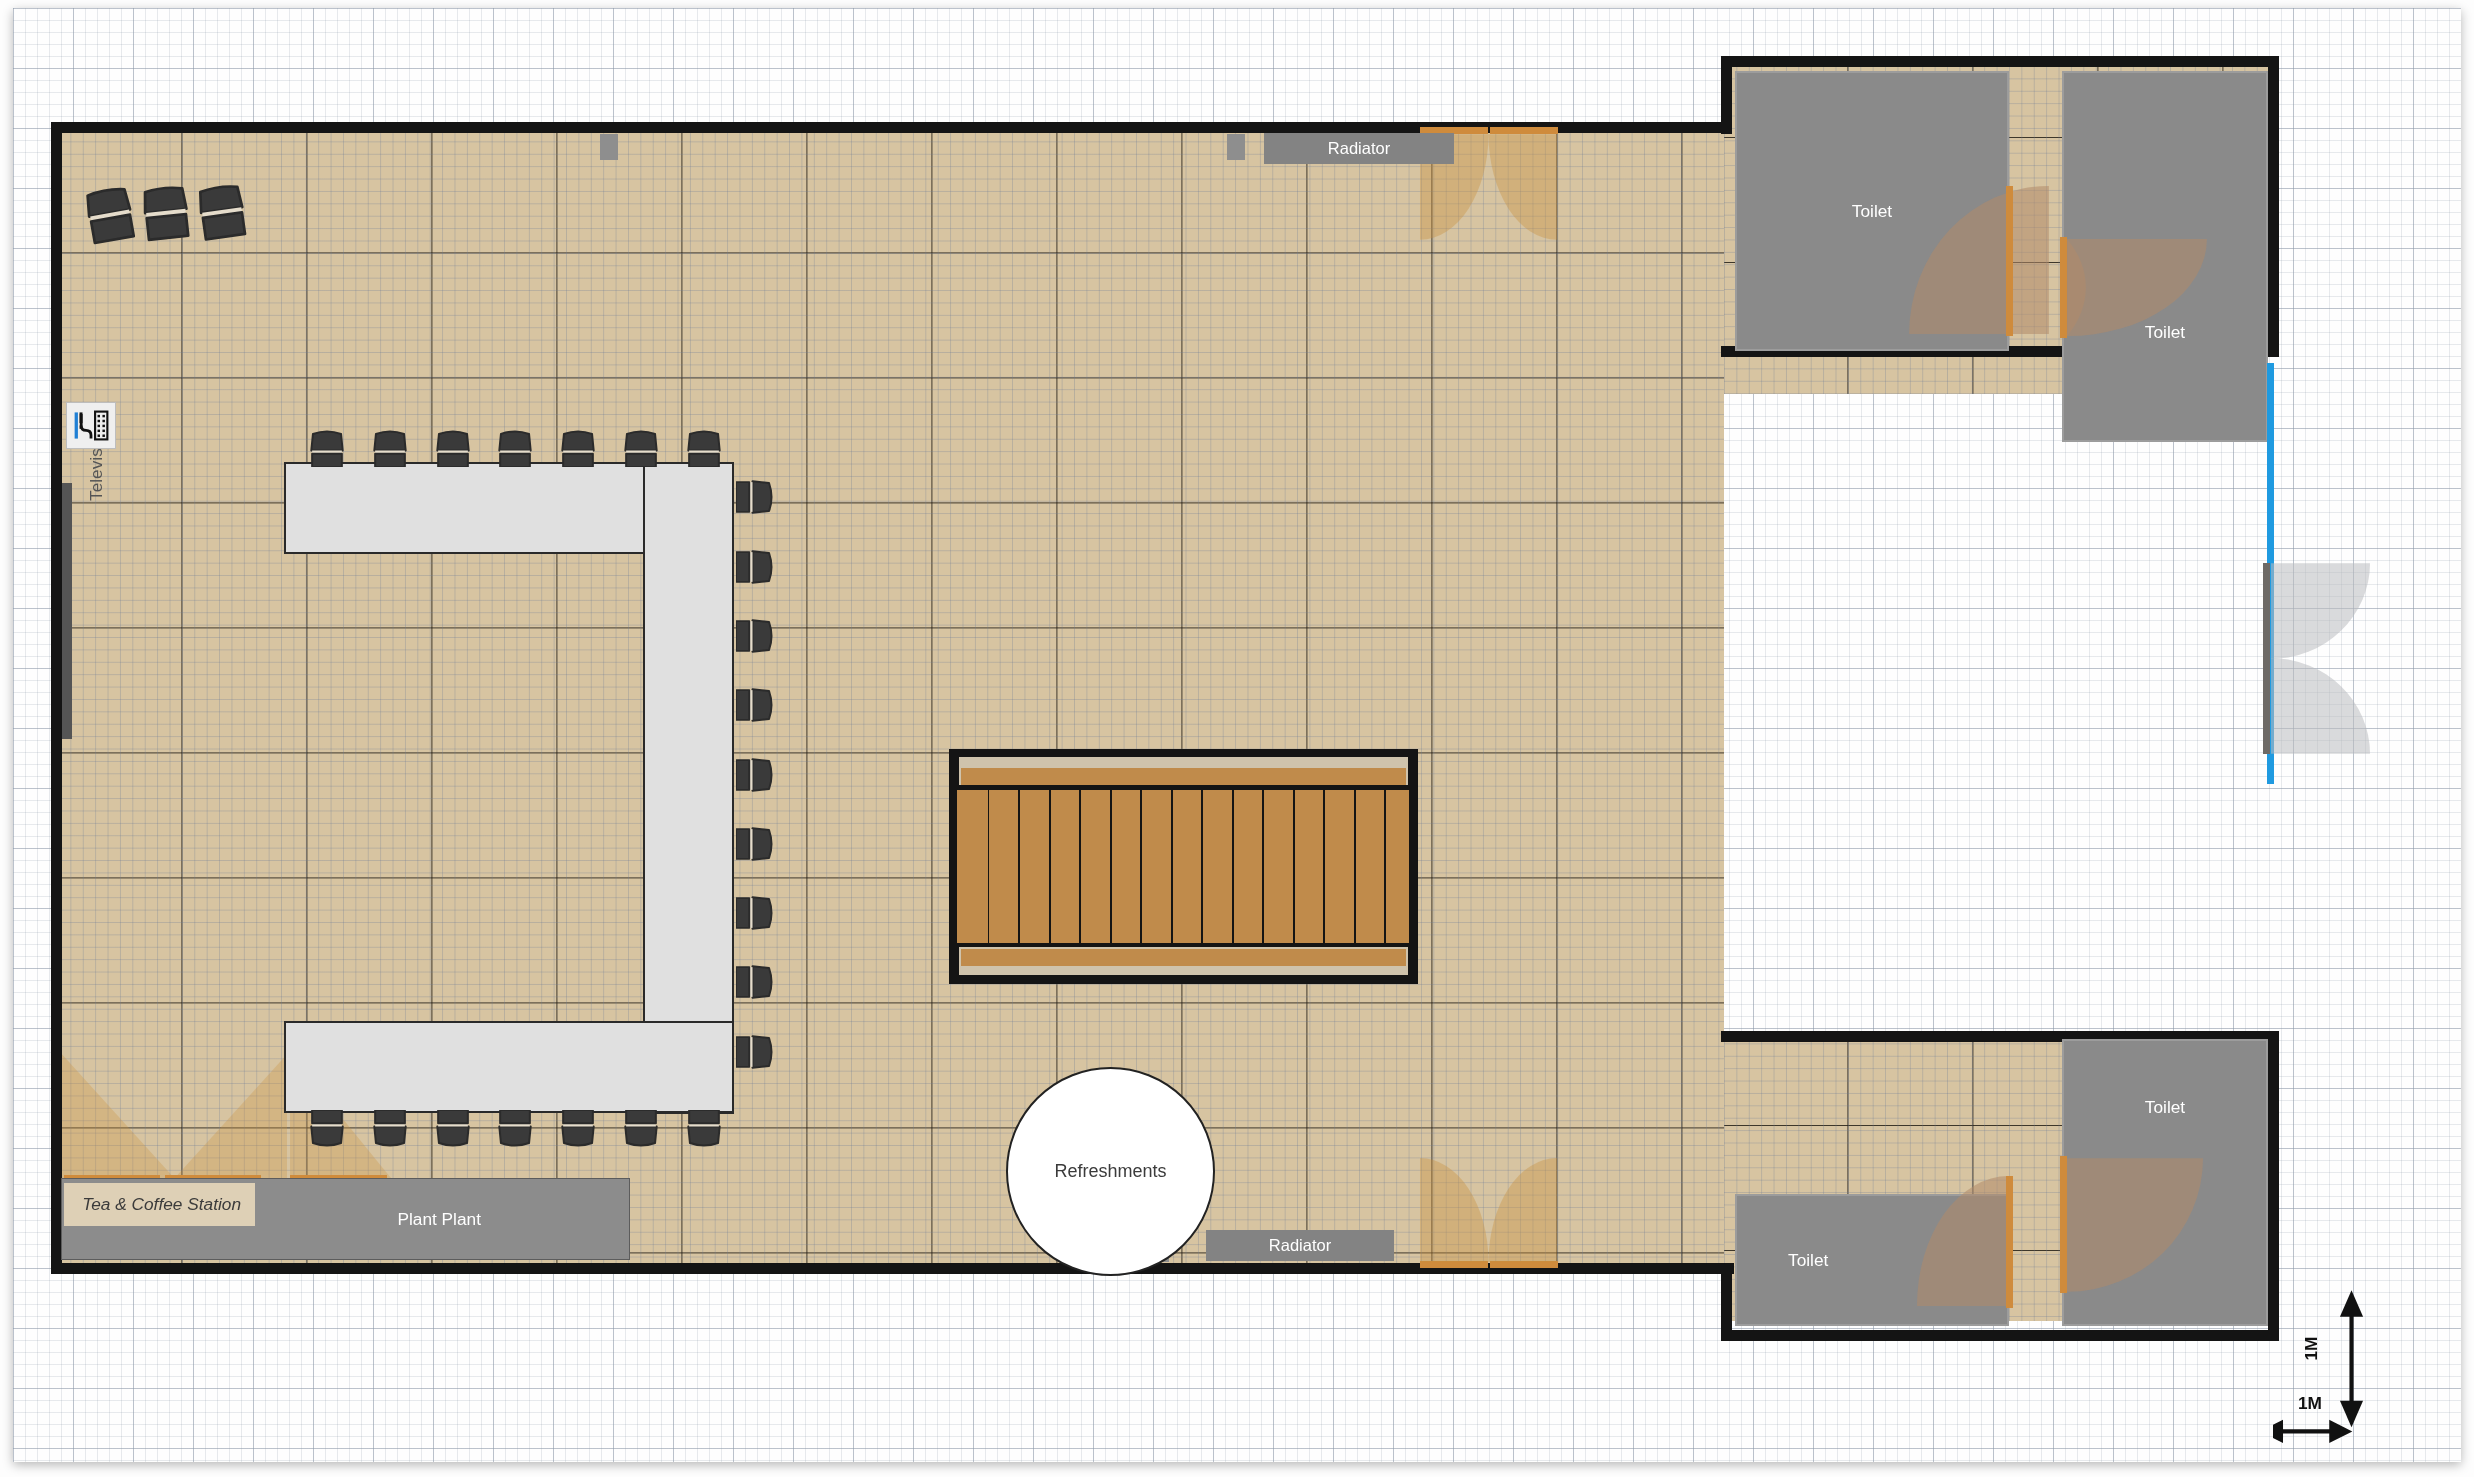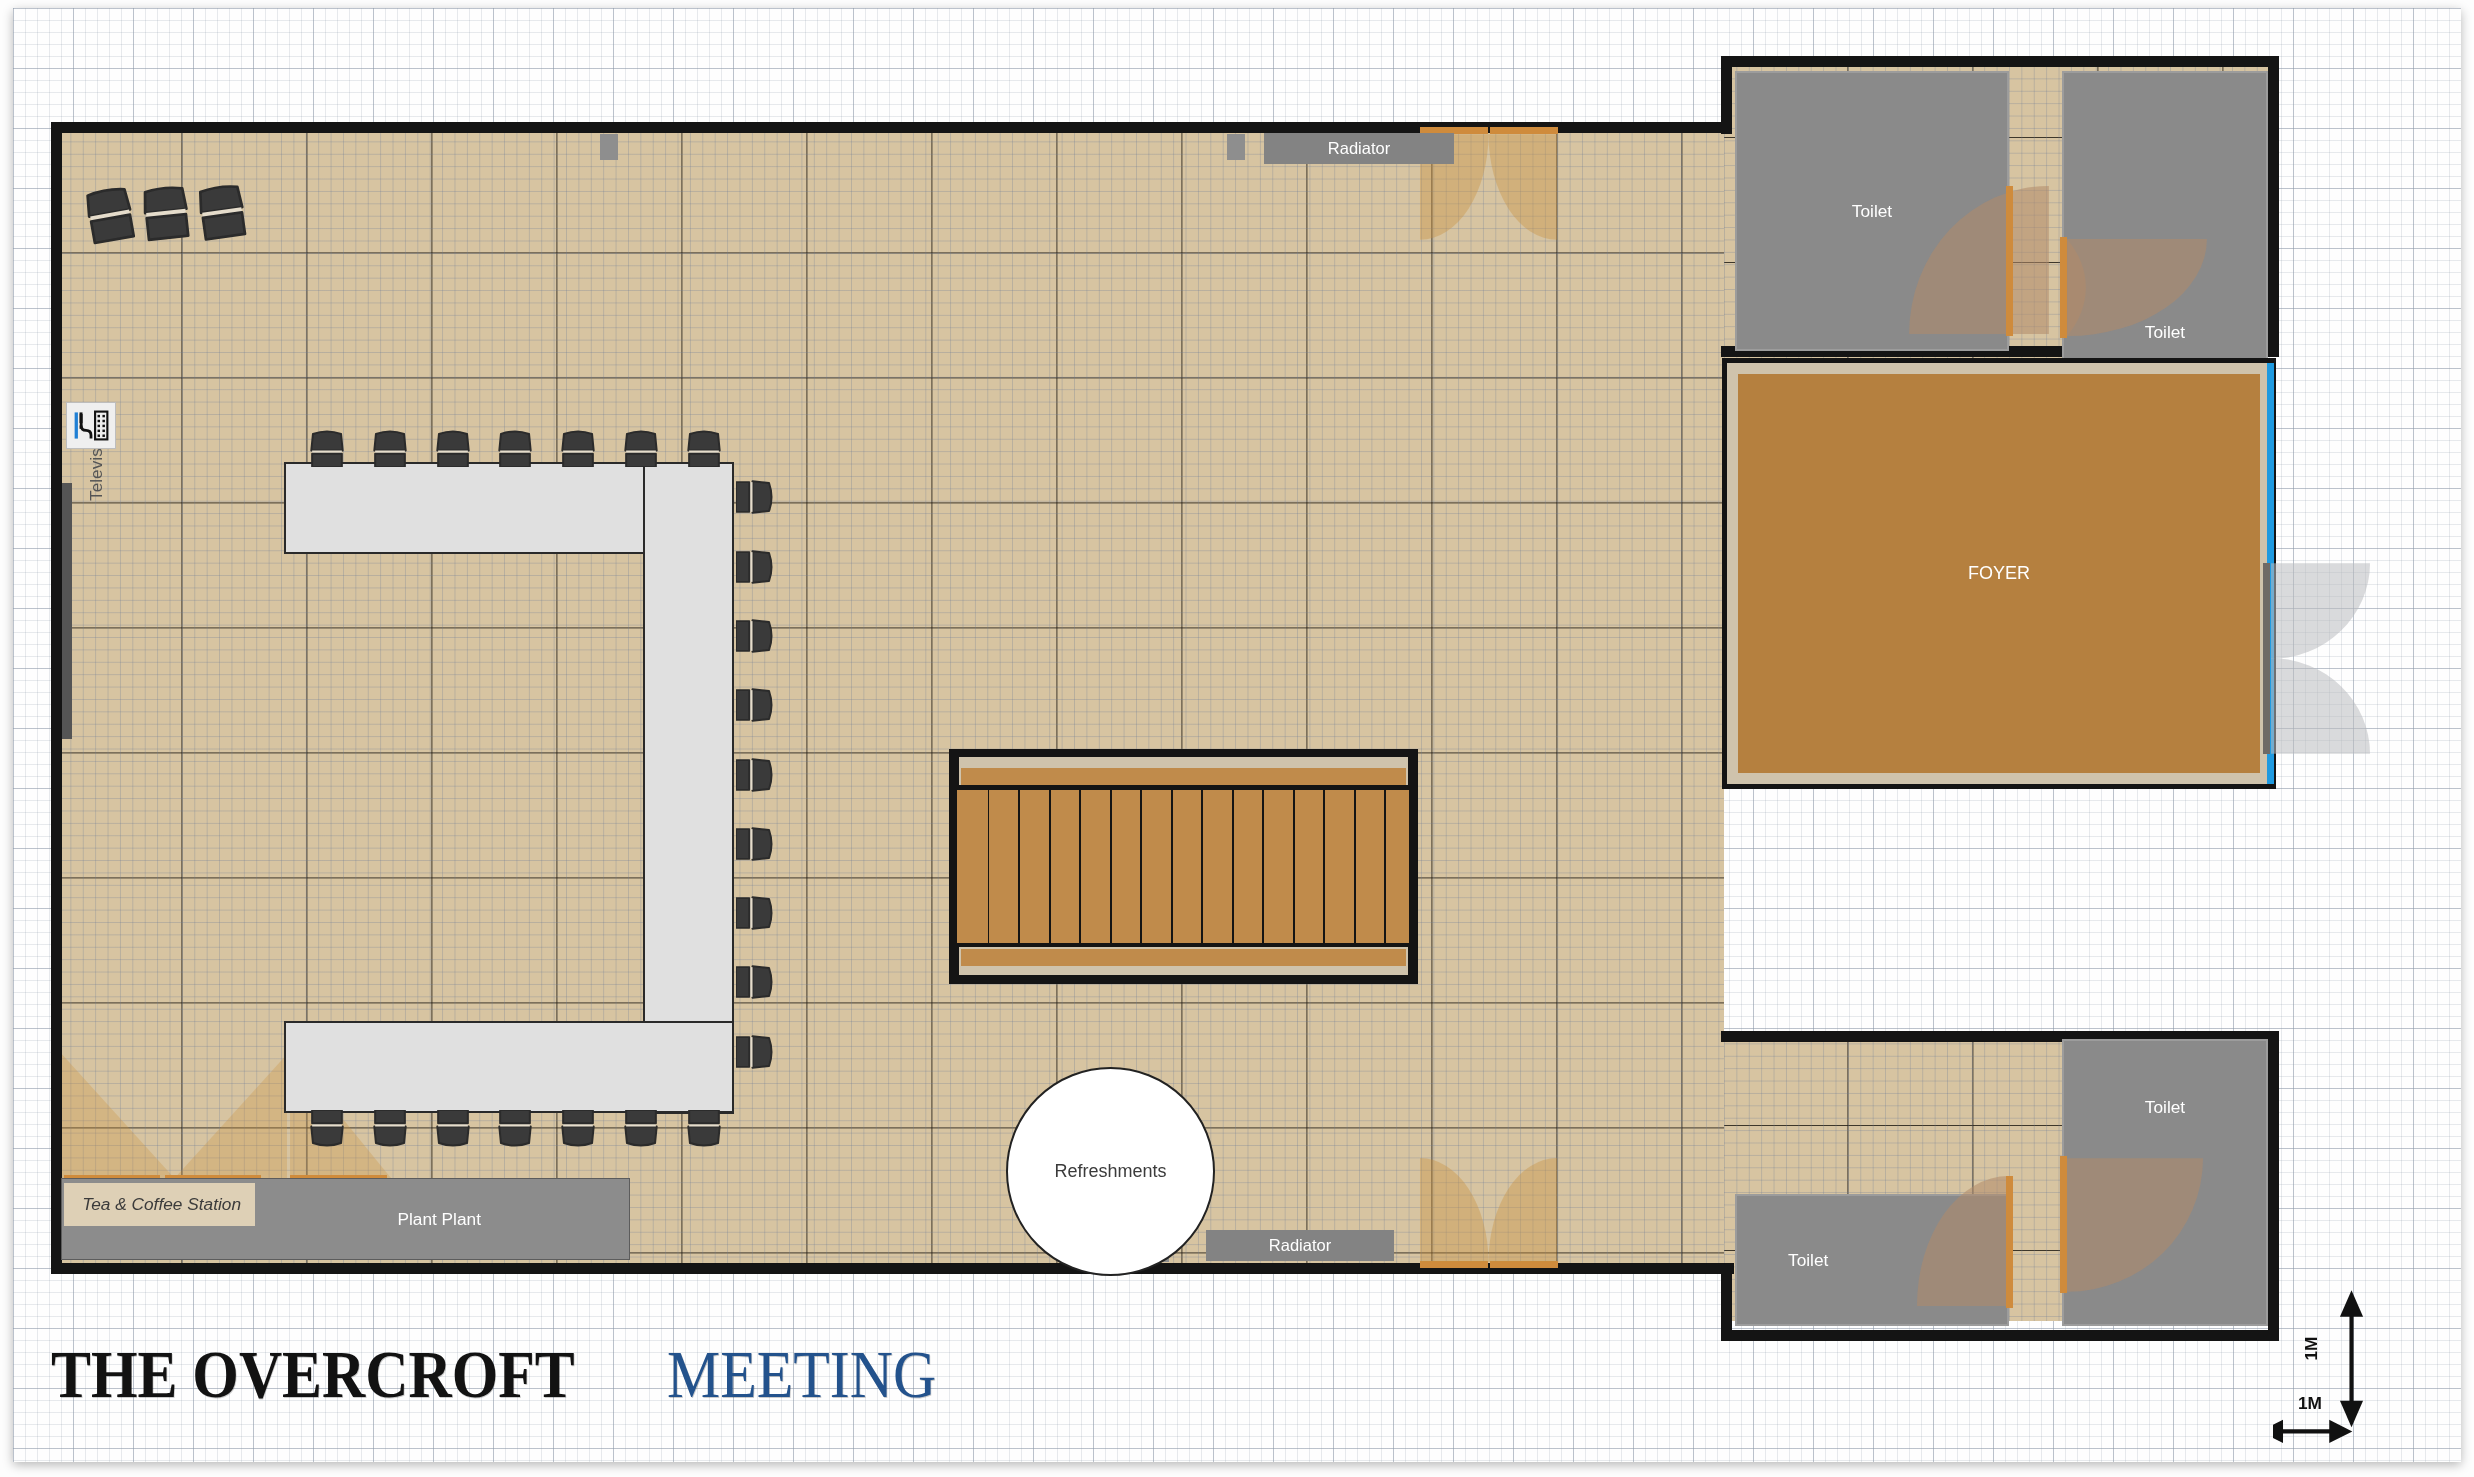--- a/index.html
+++ b/index.html
@@ -287,23 +287,20 @@
     <div class="room" style="left:1684px; top:1072px; width:274px; height:132px; justify-content:flex-start; padding-left:51px;">
       <span>Toilet</span>
     </div>
     <div class="swing" style="left:1866px; top:1054px; width:92px; height:130px;">
       <svg width="92" height="130" viewBox="0 0 112 158">
         <path d="M112 0 A112 158 0 0 0 0 158 L112 158 Z" fill="#b08a6a" opacity=".55"></path>
       </svg>
     </div>
     <div class="door-leaf" style="left:1955px; top:1054px; width:6.6px; height:132px;"></div>
 
-    <div class="foyer" style="left:1676px; top:241px; width:544px; height:421px;">
-      <span>FOYER</span>
-    </div>
     <div class="blue-edge" style="left:2216px; top:241px; width:6.6px; height:421px;"></div>
 
     <div class="ext-door-frame" style="left:2212px; top:441px; width:7.4px; height:191px;"></div>
     <div class="swing" style="left:2220px; top:441px; width:99px; height:96px;">
       <svg width="99" height="96" viewBox="0 0 120 116">
         <path d="M0 0 L120 0 A120 116 0 0 1 0 116 Z" fill="#b9bcc0" opacity=".55"></path>
       </svg>
     </div>
     <div class="swing" style="left:2220px; top:536px; width:99px; height:96px;">
       <svg width="99" height="96" viewBox="0 0 120 116">
@@ -658,24 +655,20 @@
         <div class="tread" style="left:427px;"></div>
       </div>
     </div>
 
     <div class="refresh" style="left:955px; top:945px; width:205px; height:205px;">
       <span>Refreshments</span>
     </div>
 
   </div>
 
-  <div id="footer">
-    <div class="foot-word foot-dark">THE OVERCROFT</div>
-    <div class="foot-word foot-blue">MEETING</div>
-  </div>
 
   <div id="scale">
     <svg width="157" height="165" viewBox="0 0 190 200">
       <g fill="#111" stroke="#111">
 
         <line x1="95" y1="26" x2="95" y2="148" stroke-width="5"></line>
         <polygon points="95,4 81,36 109,36" stroke="none"></polygon>
         <polygon points="95,170 81,138 109,138" stroke="none"></polygon>
 
         <line x1="4" y1="175" x2="78" y2="175" stroke-width="5"></line>

